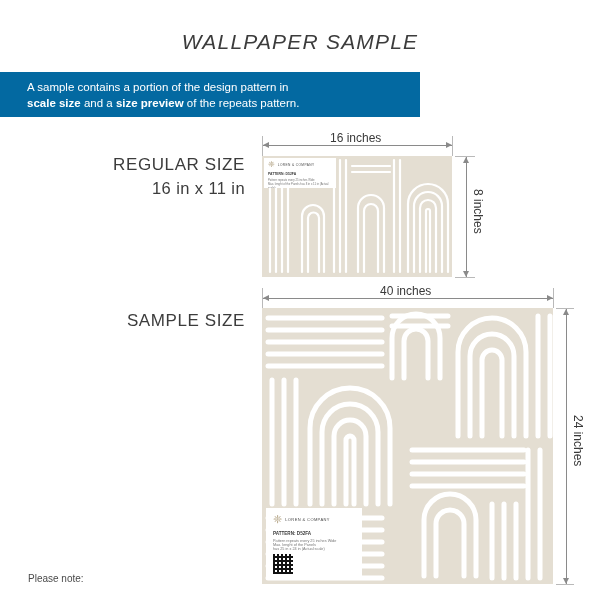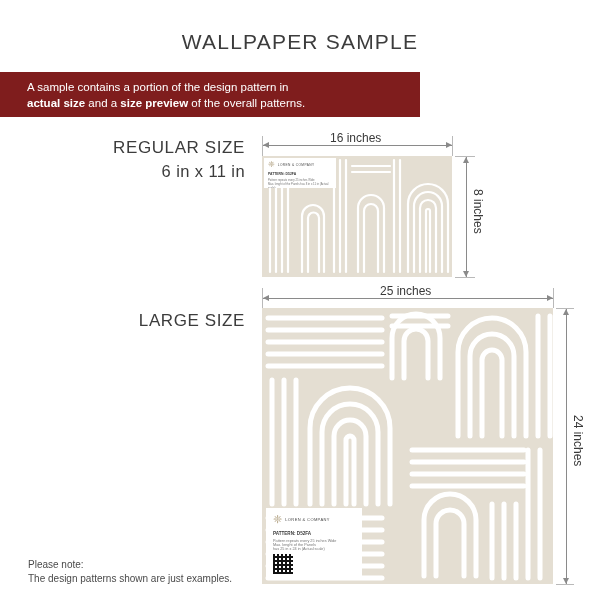--- a/index.html
+++ b/index.html
@@ -20,29 +20,30 @@
   .page-title {
     position: absolute;
     top: 30px;
     left: 0;
     width: 600px;
     text-align: center;
     font-size: 21px;
     letter-spacing: 1.2px;
     color: #3c3c3c;
     font-weight: normal;
+    font-style: italic;
   }
 
   .note-bar {
     position: absolute;
     top: 72px;
     left: 0;
     width: 420px;
     height: 45px;
-    background: #7f1d1d;
+    background: #0369a1;
     color: #ffffff;
     display: flex;
     flex-direction: column;
     justify-content: center;
     padding-left: 27px;
     box-sizing: border-box;
   }
   .note-bar .line {
     font-size: 11.5px;
     line-height: 16px;
@@ -177,27 +178,27 @@
   }
 </style>
 </head>
 <body>
 
 <div class="page-title">WALLPAPER SAMPLE</div>
 
 <div class="note-bar">
   <div class="line">A sample contains a portion of the design pattern in</div>
   <div class="line">
-    <b>actual size</b><span> and a </span><b>size preview</b><span> of the overall patterns.</span>
+    <b>scale size</b><span> and a </span><b>size preview</b><span> of the repeats pattern.</span>
   </div>
 </div>
 
-<div class="size-label" style="left:70px; top:137px; width:175px;">
+<div class="size-label" style="left:70px; top:154px; width:175px;">
   <div class="name">REGULAR SIZE</div>
-  <div class="dims">6 in x 11 in</div>
+  <div class="dims">16 in x 11 in</div>
 </div>
 
 <div class="tick-v" style="left:262px; top:136px; height:20px;"></div>
 <div class="tick-v" style="left:452px; top:136px; height:20px;"></div>
 <div class="measure-h" style="left:263px; top:145px; width:189px;"></div>
 <div class="dim-text" style="left:330px; top:131px;">16 inches</div>
 
 <div class="tick-h" style="left:455px; top:156px; width:20px;"></div>
 <div class="tick-h" style="left:455px; top:277px; width:20px;"></div>
 <div class="measure-v" style="left:466px; top:157px; height:120px;"></div>
@@ -243,27 +244,27 @@
       <span class="brandmark" style="font-size:8px;">❈</span>
       <span class="brandname" style="font-size:3.2px;">LOREN &amp; COMPANY</span>
     </div>
     <div class="cardtitle" style="font-size:3.4px; margin-top:3px;">PATTERN: D52FA</div>
     <div class="cardline" style="font-size:2.8px; margin-top:2px;">Pattern repeats every 25 inches Wide</div>
     <div class="cardline" style="font-size:2.8px;">Max. lenght of the Panels has 8 in x 11 in (Actual scale)</div>
   </div>
 </div>
 
 <div class="size-label" style="left:70px; top:310px; width:175px;">
-  <div class="name">LARGE SIZE</div>
+  <div class="name">SAMPLE SIZE</div>
 </div>
 
 <div class="tick-v" style="left:262px; top:288px; height:20px;"></div>
 <div class="tick-v" style="left:553px; top:288px; height:20px;"></div>
 <div class="measure-h" style="left:263px; top:298px; width:290px;"></div>
-<div class="dim-text" style="left:380px; top:284px;">25 inches</div>
+<div class="dim-text" style="left:380px; top:284px;">40 inches</div>
 
 <div class="tick-h" style="left:556px; top:308px; width:18px;"></div>
 <div class="tick-h" style="left:556px; top:584px; width:18px;"></div>
 <div class="measure-v" style="left:566px; top:309px; height:275px;"></div>
 <div class="dim-text vertical" style="left:571px; top:415px;">24 inches</div>
 
 <div class="sheet" style="left:262px; top:308px; width:291px; height:276px;">
   <svg width="291" height="276" viewBox="0 0 291 276">
     <rect x="0" y="0" width="291" height="276" fill="#e4ded2"></rect>
     <g stroke="#ffffff" fill="none" stroke-width="5" stroke-linecap="round">
@@ -326,14 +327,13 @@
     <div class="cardtitle" style="font-size:4.6px; margin-top:6px;">PATTERN: D52FA</div>
     <div class="cardline" style="font-size:3.8px; margin-top:3px;">Pattern repeats every 25 inches Wide</div>
     <div class="cardline" style="font-size:3.8px;">Max. lenght of the Panels</div>
     <div class="cardline" style="font-size:3.8px;">has 25 in x 24 in (Actual scale)</div>
     <div class="qr" style="left:7px; bottom:6px; width:20px; height:20px;"></div>
   </div>
 </div>
 
 <div class="footer">
   <div>Please note:</div>
-  <div>The design patterns shown are just examples.</div>
 </div>
 
 </body></html>

